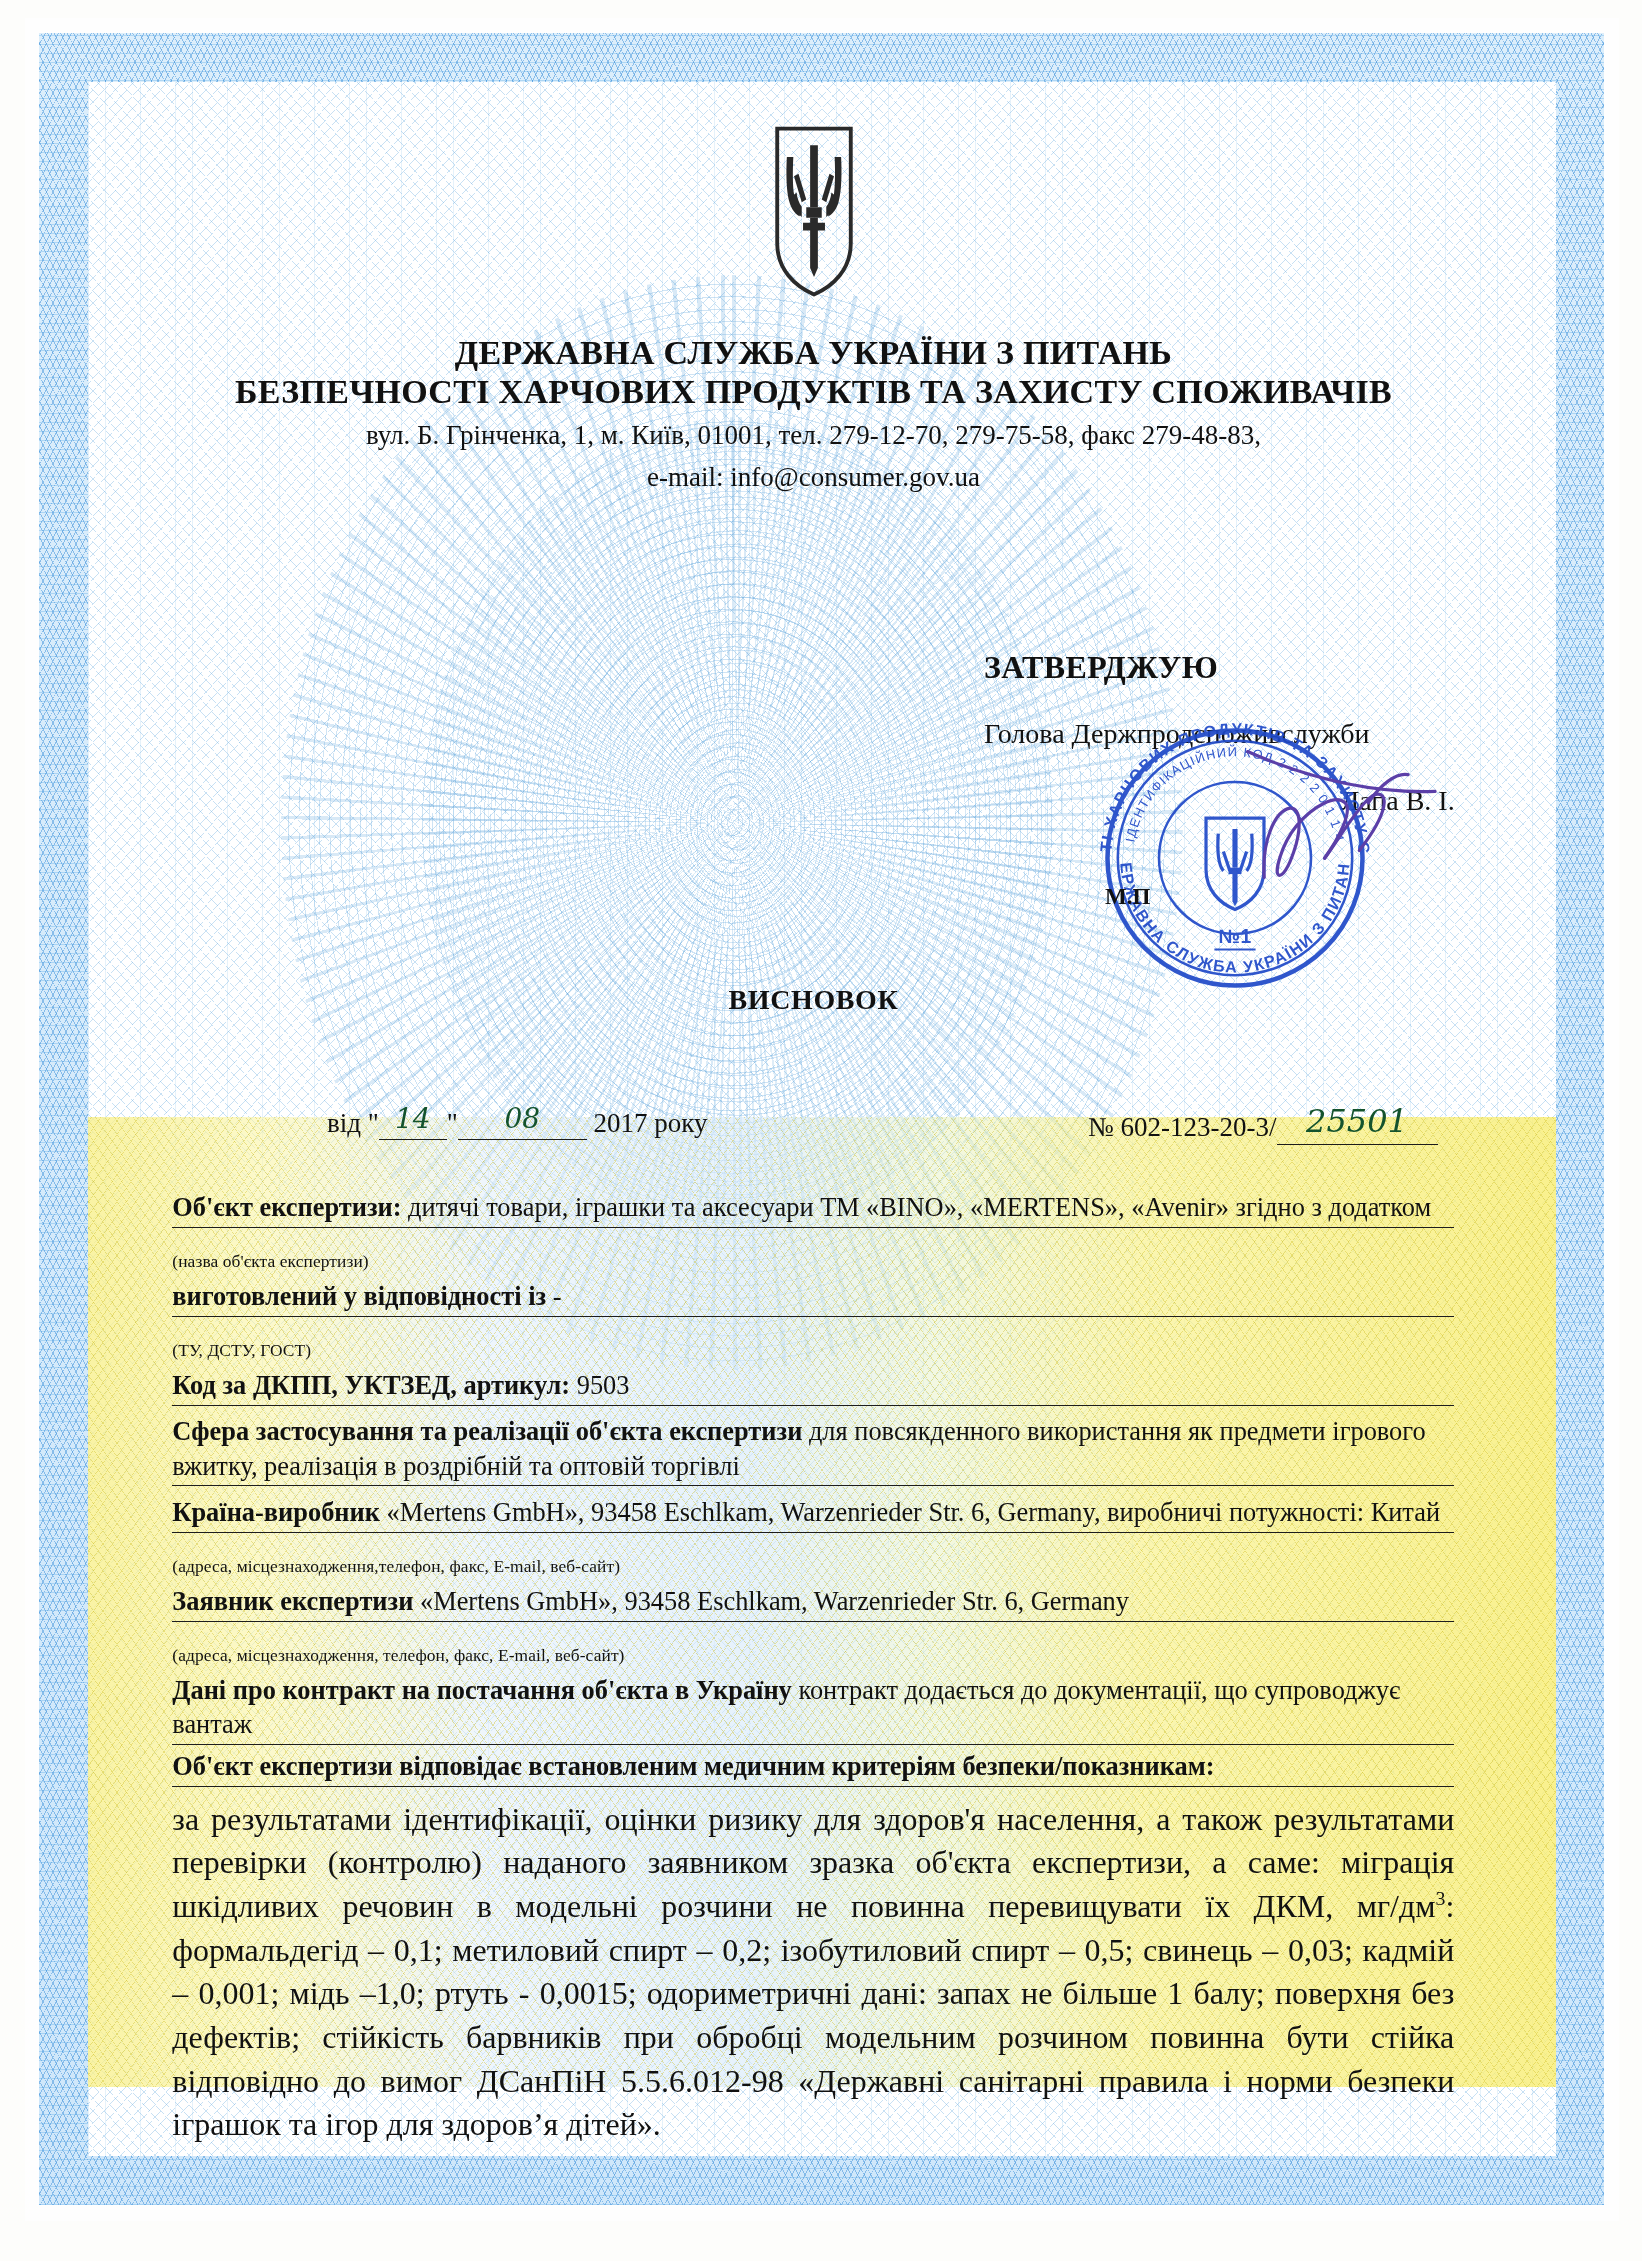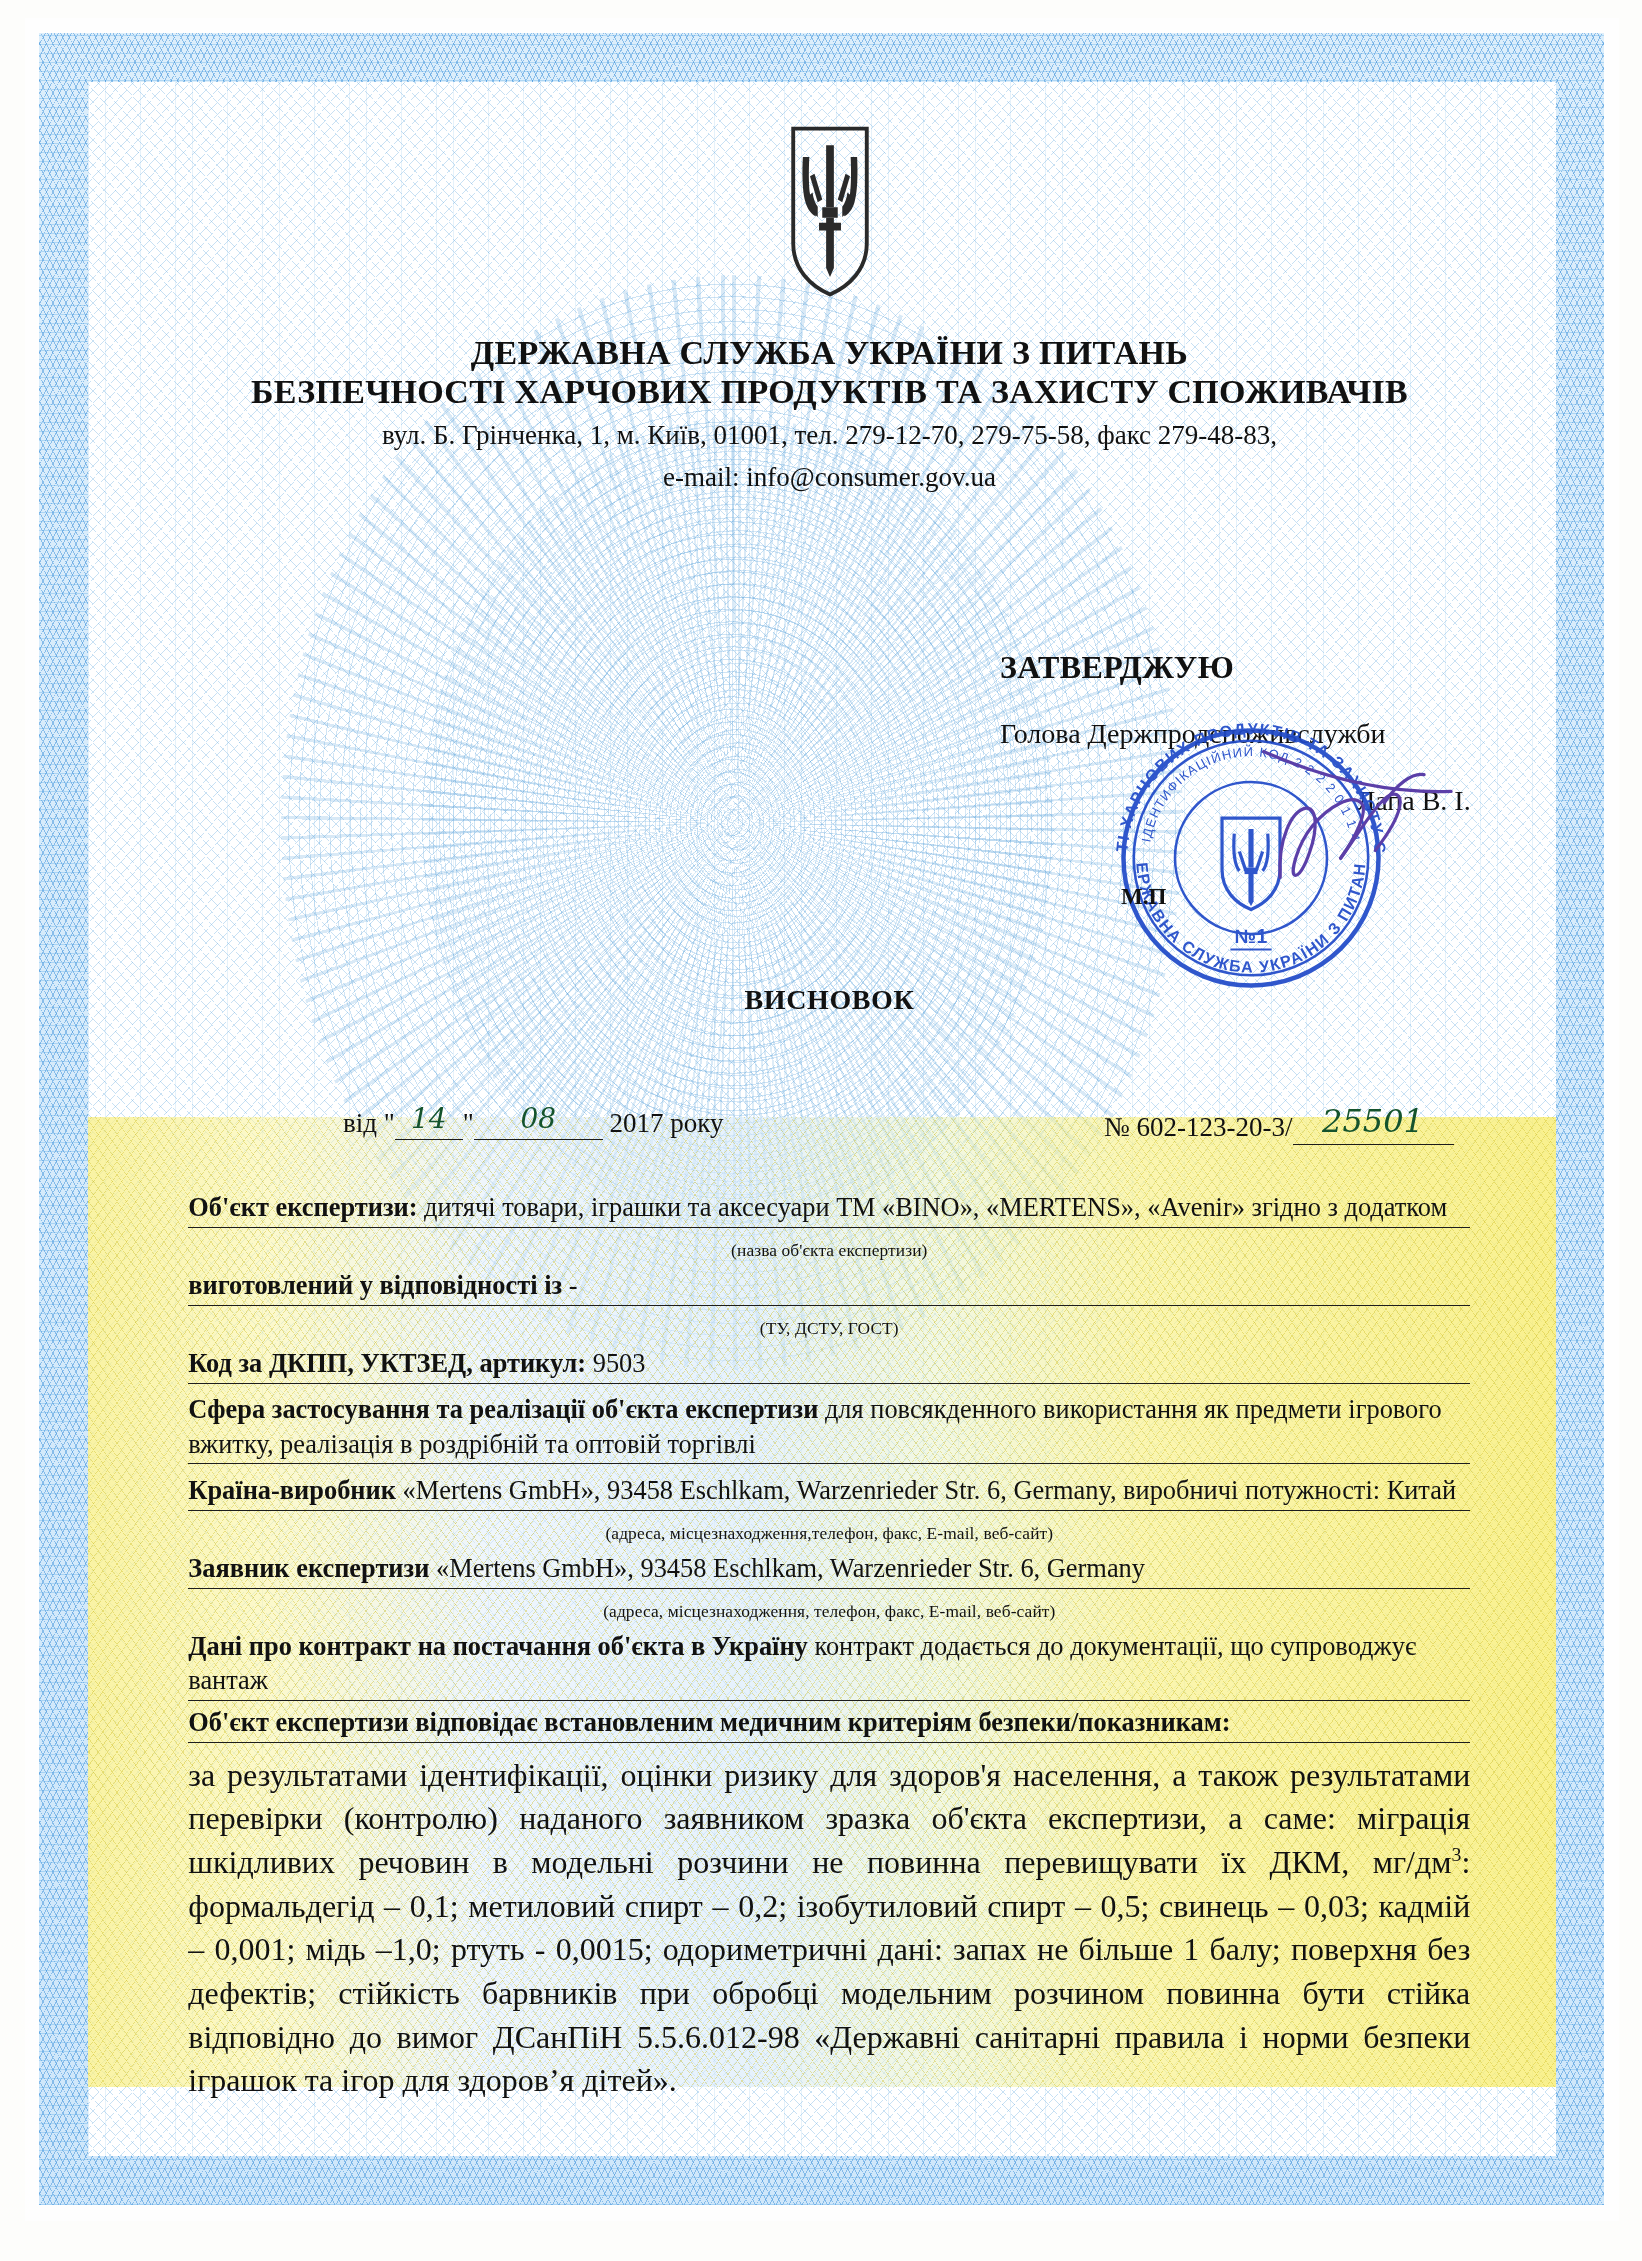--- a/index.html
+++ b/index.html
@@ -95,21 +95,21 @@
         rgba(215,234,250,.62) 45%,
         rgba(232,242,200,.55) 58%,
         rgba(249,242,145,.72) 72%,
         rgba(248,238,120,.84) 100%);
     pointer-events: none;
   }
 
   
   .content {
     position: absolute;
-    left: 96px; top: 82px;
+    left: 80px; top: 82px;
     width: 1468px; height: 2084px;
   }
   .inner {
     position: absolute;
     left: 73px; top: 0;
     width: 1321px;
   }
 
   
   .arms {
@@ -242,24 +242,24 @@
     line-height: 1.30;
   }
   .fld { position: relative; }
   .fld b { font-weight: bold; }
   .rule {
     border-bottom: 1.9px solid #1d1d1d;
     height: 0;
     margin-top: 2.6px;
   }
   .caption {
-    text-align: center;
+    text-align: left;
     font-size: 17.4px;
     letter-spacing: 0.1px;
-    margin-top: 11px;
+    margin-top: 22px;
     margin-bottom: 6.4px;
   }
   .gap-sm { height: 8.4px; }
 
   .crit-head {
     font-weight: bold;
     font-size: 26.4px;
     padding-top: 4.5px;
   }
   .body-text {

